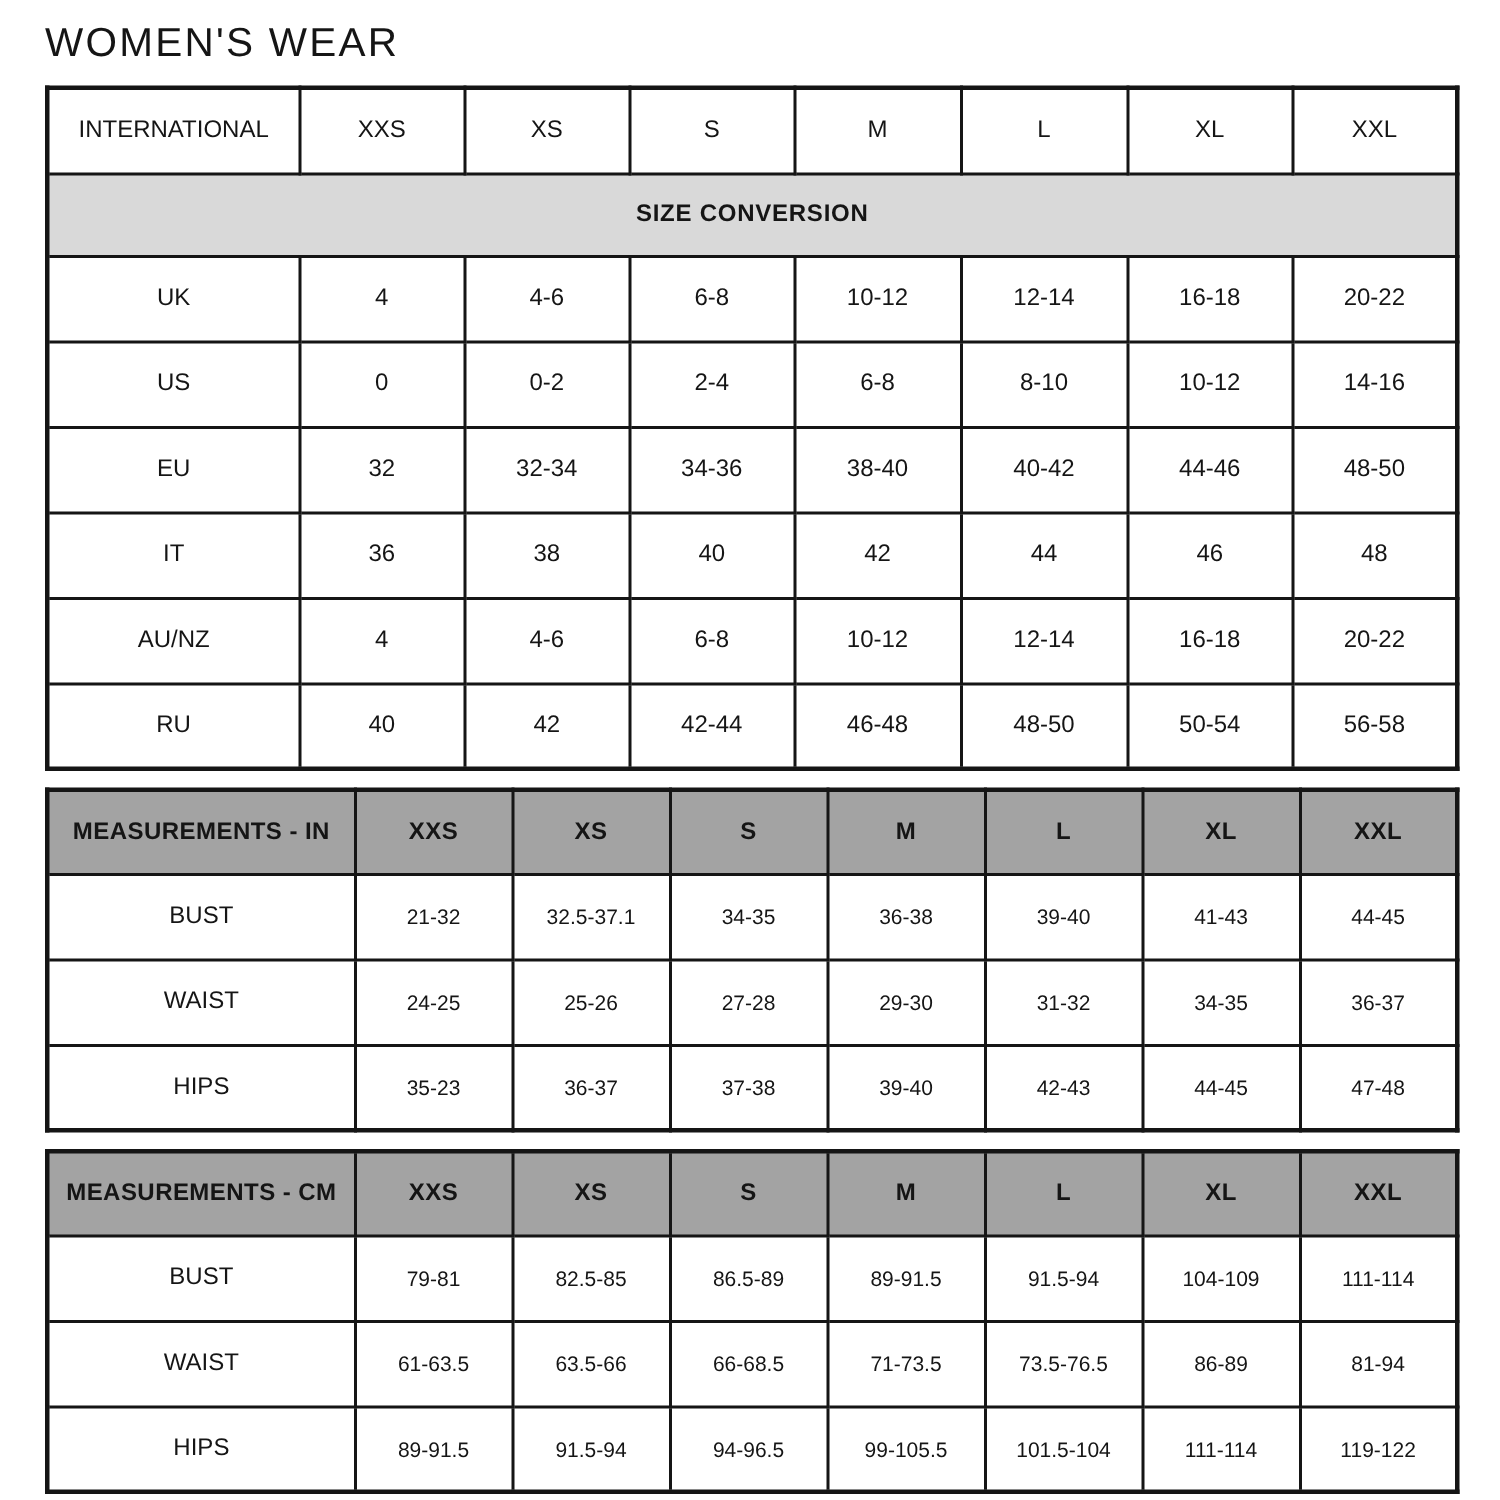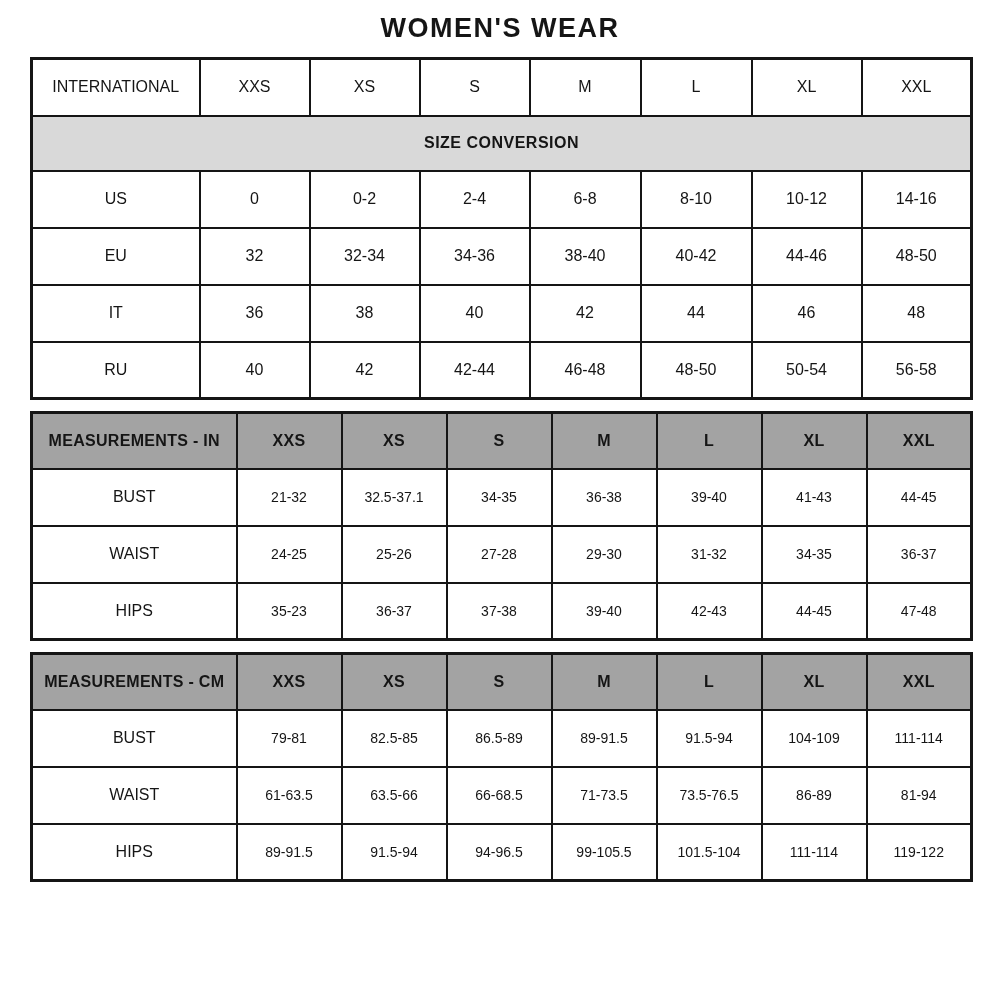--- a/index.html
+++ b/index.html
@@ -4,23 +4,22 @@
 <style>
   * { box-sizing: border-box; margin: 0; padding: 0; }
   html, body { width: 1000px; background: #ffffff; }
   body {
     font-family: "Liberation Sans", sans-serif;
     color: #151515;
     -webkit-font-smoothing: antialiased;
   }
   .page { width: 1000px; padding: 13px 30px 10px; }
   .page-title {
-    text-align: center;
     font-size: 27px;
-    font-weight: 700;
+    font-weight: 400;
     letter-spacing: 1.5px;
     margin-bottom: 13px;
   }
   table {
     border-collapse: collapse;
     width: 940px;
     table-layout: fixed;
     border: 3px solid #151515;
   }
   .tbl-gap { margin-bottom: 11px; }
@@ -77,20 +76,30 @@
       <td>S</td>
       <td>M</td>
       <td>L</td>
       <td>XL</td>
       <td>XXL</td>
     </tr>
     <tr>
       <td class="band" colspan="8">SIZE CONVERSION</td>
     </tr>
     <tr>
+      <td>UK</td>
+      <td>4</td>
+      <td>4-6</td>
+      <td>6-8</td>
+      <td>10-12</td>
+      <td>12-14</td>
+      <td>16-18</td>
+      <td>20-22</td>
+    </tr>
+    <tr>
       <td>US</td>
       <td>0</td>
       <td>0-2</td>
       <td>2-4</td>
       <td>6-8</td>
       <td>8-10</td>
       <td>10-12</td>
       <td>14-16</td>
     </tr>
     <tr>
@@ -105,20 +114,30 @@
     </tr>
     <tr>
       <td>IT</td>
       <td>36</td>
       <td>38</td>
       <td>40</td>
       <td>42</td>
       <td>44</td>
       <td>46</td>
       <td>48</td>
+    </tr>
+    <tr>
+      <td>AU/NZ</td>
+      <td>4</td>
+      <td>4-6</td>
+      <td>6-8</td>
+      <td>10-12</td>
+      <td>12-14</td>
+      <td>16-18</td>
+      <td>20-22</td>
     </tr>
     <tr>
       <td>RU</td>
       <td>40</td>
       <td>42</td>
       <td>42-44</td>
       <td>46-48</td>
       <td>48-50</td>
       <td>50-54</td>
       <td>56-58</td>

